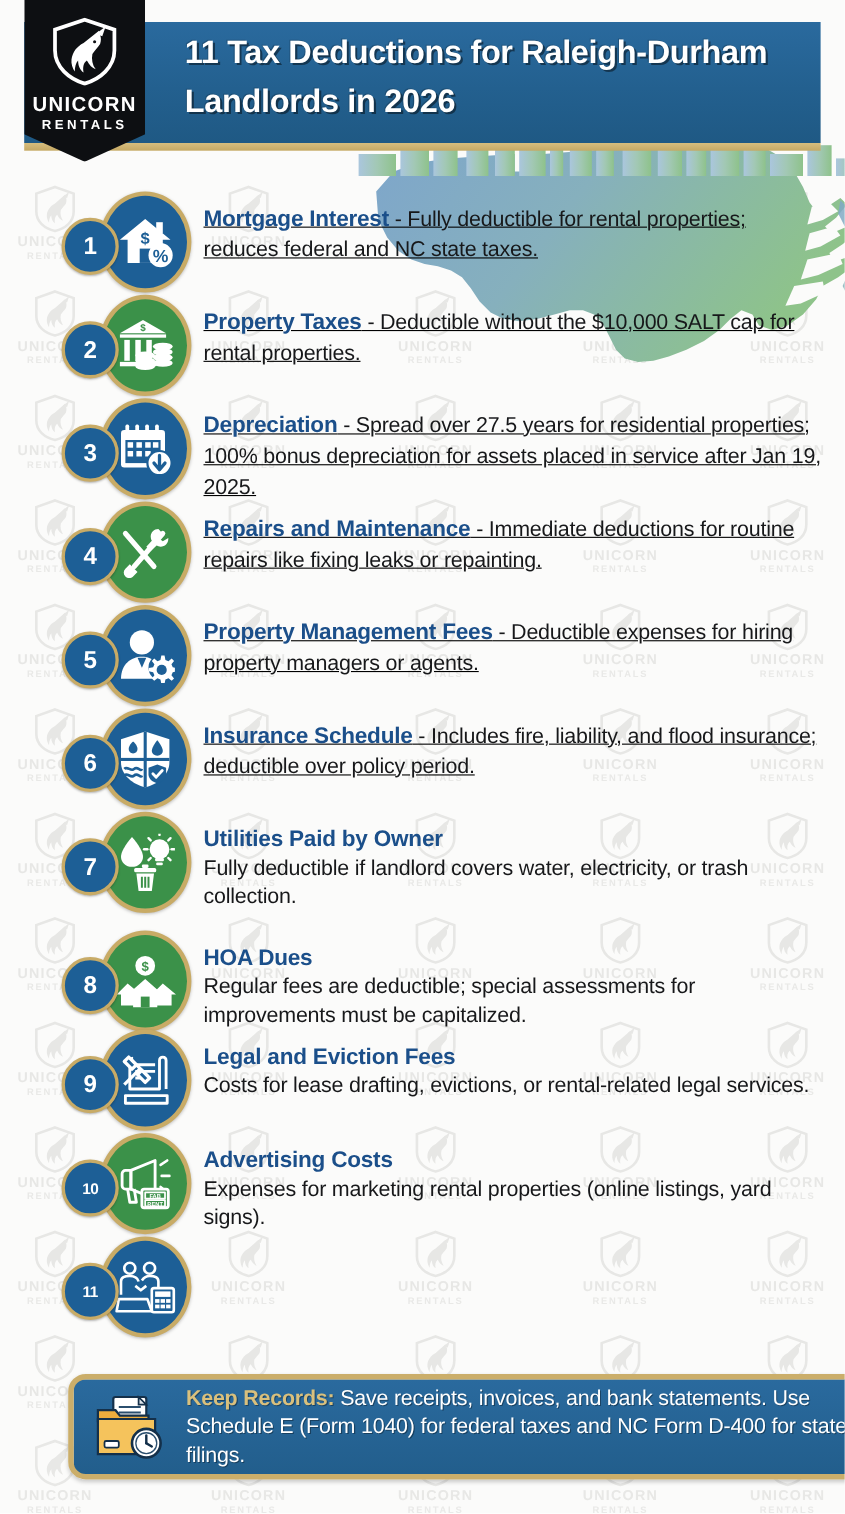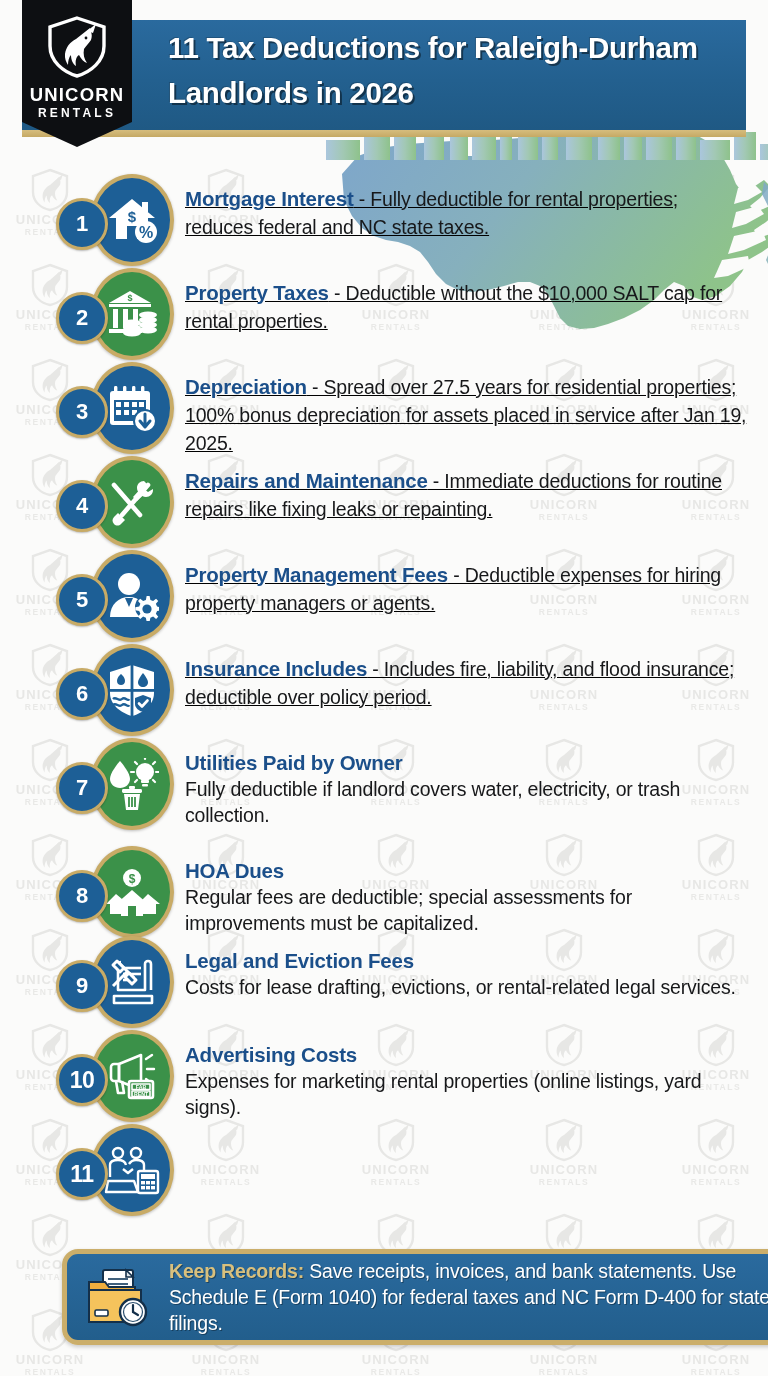--- a/index.html
+++ b/index.html
@@ -123,21 +123,21 @@
     width: 52px; height: 52px;
     border-radius: 50%;
     background: #1d5f96;
     border: 3px solid #c8ab66;
     color: #fff;
     font-size: 22px; font-weight: 800;
     display: flex; align-items: center; justify-content: center;
     z-index: 2;
     box-shadow: 0 1px 2px rgba(0,0,0,.28);
   }
-  .numcircle.w10 { font-size: 23px; letter-spacing: -0.5px; }
+  .numcircle.w10 { font-size: 14px; letter-spacing: -0.5px; }
   .iconcircle {
     position: absolute;
     left: 90px; top: 2px;
     width: 84px; height: 92px;
     border-radius: 50%;
     border: 4px solid #c8ab66;
     display: flex; align-items: center; justify-content: center;
     z-index: 1;
     box-shadow: 0 1px 3px rgba(0,0,0,.25);
   }
@@ -1258,21 +1258,21 @@
      <g fill="#1d5f96">
        <path d="M6,36 C9,33 12,39 15,36 C18,33 21,39 22,36" stroke="#1d5f96" stroke-width="2.4" fill="none"></path>
        <path d="M6,42 C9,39 12,45 15,42 C18,39 21,45 22,42" stroke="#1d5f96" stroke-width="2.4" fill="none"></path>
      </g>
      <path d="M36,32 L44,35 L44,41 C44,45 40,48 36,49 C32,48 28,45 28,41 L28,35 Z" fill="#1d5f96"></path>
      <path d="M32,40.5 L35,43.5 L40.5,37.5" stroke="#fff" stroke-width="2.6" fill="none" stroke-linecap="round" stroke-linejoin="round"></path>
    </svg>
           </div>
           <div class="numcircle">6</div>
         </div>
-        <div class="textcol inlinewrap"><span class="itemtitle">Insurance Includes</span><span class="itembody"> - Includes fire, liability, and flood insurance; deductible over policy period.</span></div>
+        <div class="textcol inlinewrap"><span class="itemtitle">Insurance Schedule</span><span class="itembody"> - Includes fire, liability, and flood insurance; deductible over policy period.</span></div>
       </div>
       <div class="row" style="top: 564px;">
         <div class="badgewrap">
           <div class="iconcircle green">
             <svg width="54" height="52" viewBox="0 0 54 52" fill="#fff">
      <path d="M15,3 C15,3 25,14 25,21 C25,26 20.5,30 15,30 C9.5,30 5,26 5,21 C5,14 15,3 15,3 Z"></path>
      <circle cx="40" cy="14" r="9"></circle>
      <rect x="36" y="22" width="8" height="3" rx="1"></rect>
      <rect x="37" y="26" width="6" height="2.6" rx="1"></rect>
      <g stroke="#fff" stroke-width="2.2" stroke-linecap="round">

